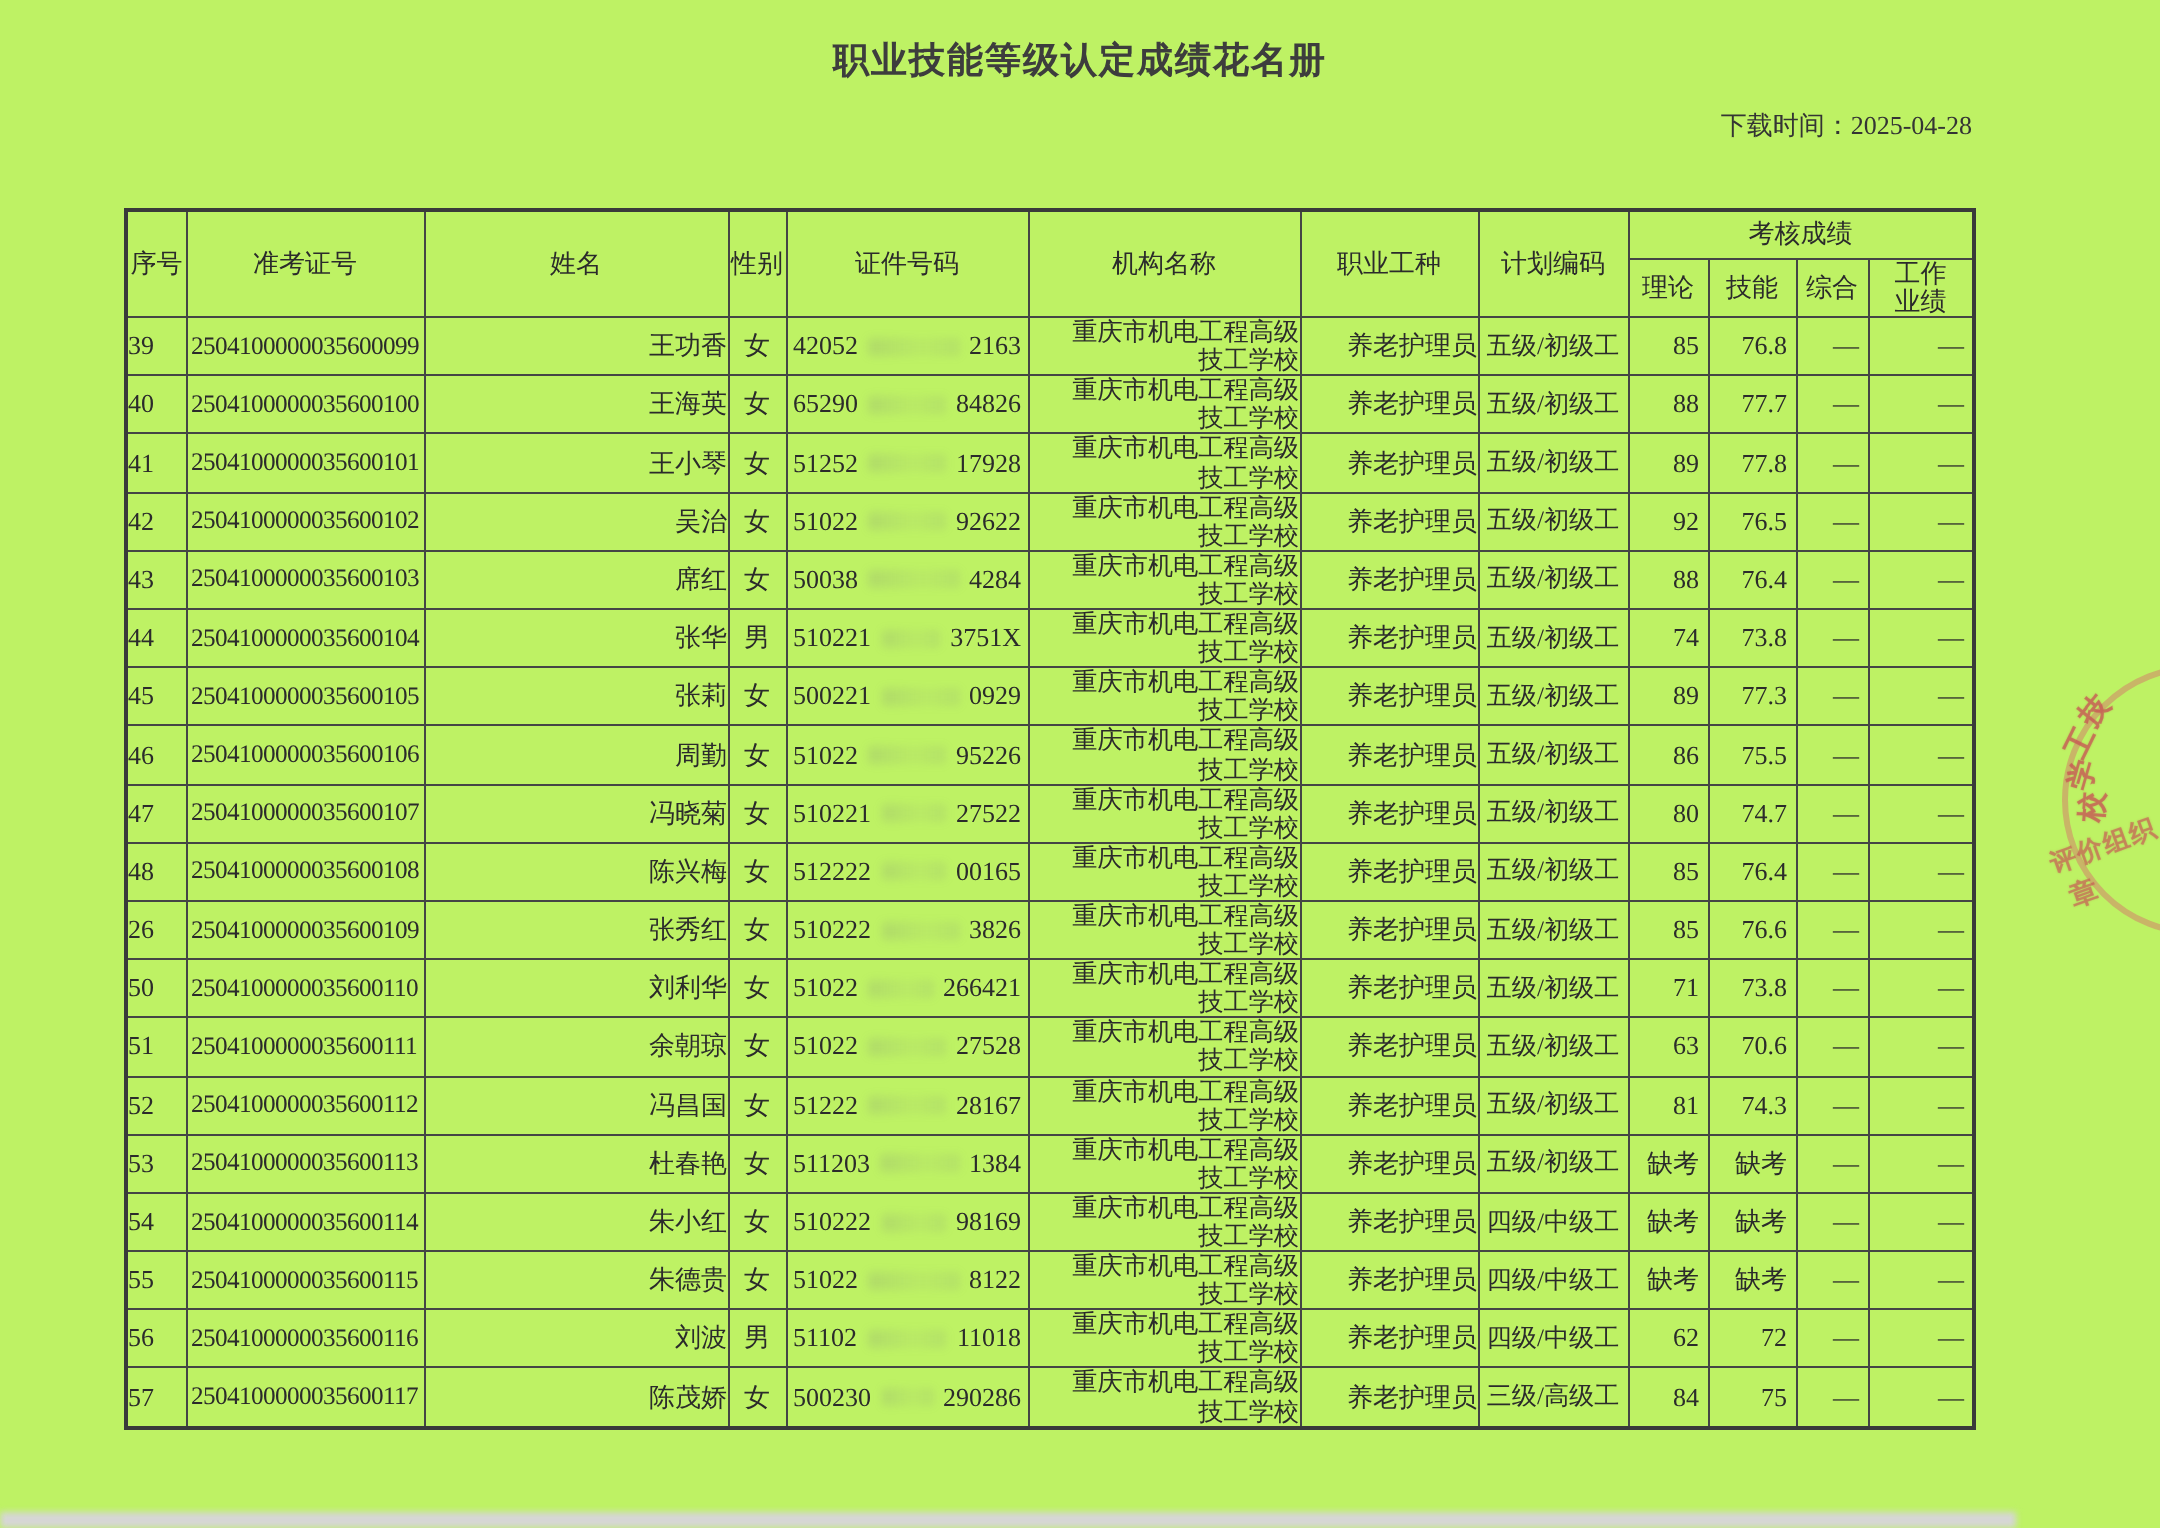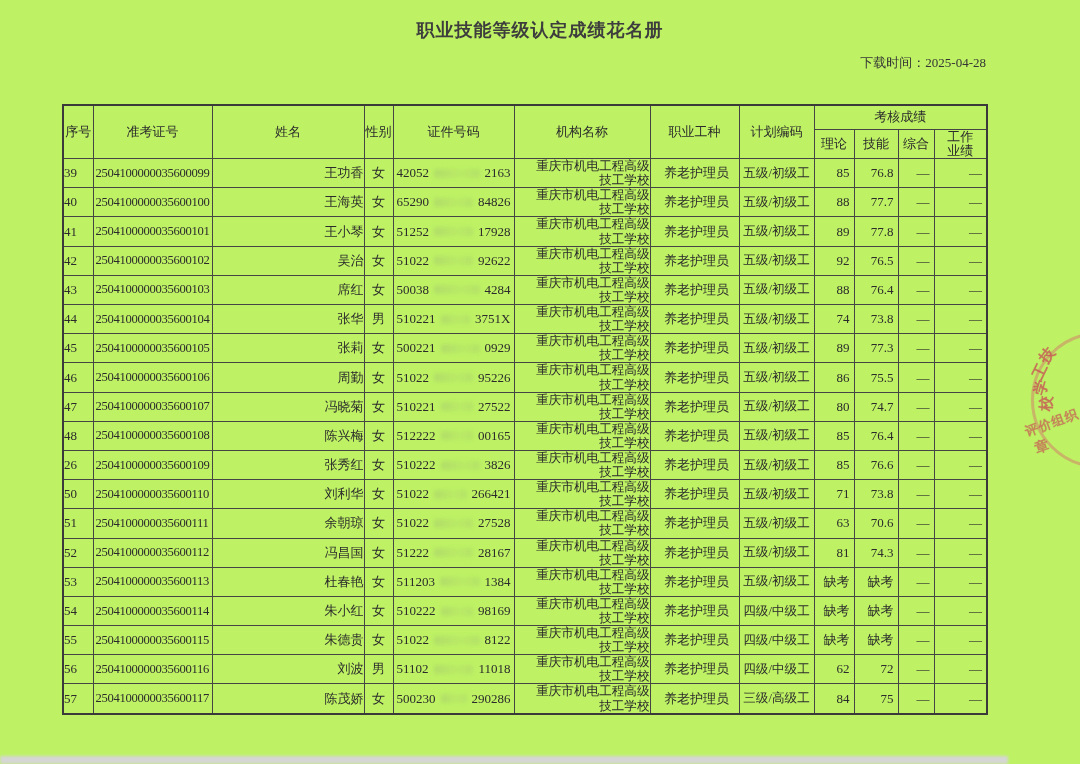--- a/index.html
+++ b/index.html
@@ -34,21 +34,21 @@
   thead tr.group-row th { height:24px; text-align:center; font-size:13px; }
   thead tr.sub-row  th { height:27px; text-align:center; font-size:13px; line-height:1.1; }
   thead th.span2 { text-align:center; }
   tbody tr { height:29px; }
   td.c-seq   { text-align:left; }
   td.c-ticket{ text-align:left; padding-left:2px; font-size:12.6px; letter-spacing:-0.3px; }
   td.c-name  { text-align:right; padding-left:3px; }
   td.c-gender{ text-align:center; }
   td.c-id    { padding:0 3px; }
   td.c-org   { text-align:right; padding-left:19px; line-height:1.12; font-size:12.6px; }
-  td.c-occ   { text-align:center; padding-left:4px; }
+  td.c-occ   { text-align:right; padding-left:4px; }
   td.c-level { text-align:center; font-size:12.6px; }
   td.c-score { text-align:right; padding-right:4px; }
   .idwrap { display:flex; align-items:center; justify-content:space-between; }
   .id-smudge {
     flex:1 1 auto; height:9px; margin:0 5px; align-self:center;
     background:linear-gradient(90deg, rgba(110,110,130,0.16), rgba(110,110,130,0.05) 60%, rgba(110,110,130,0.12));
     filter:blur(2px); border-radius:2px;
   }
 
   

